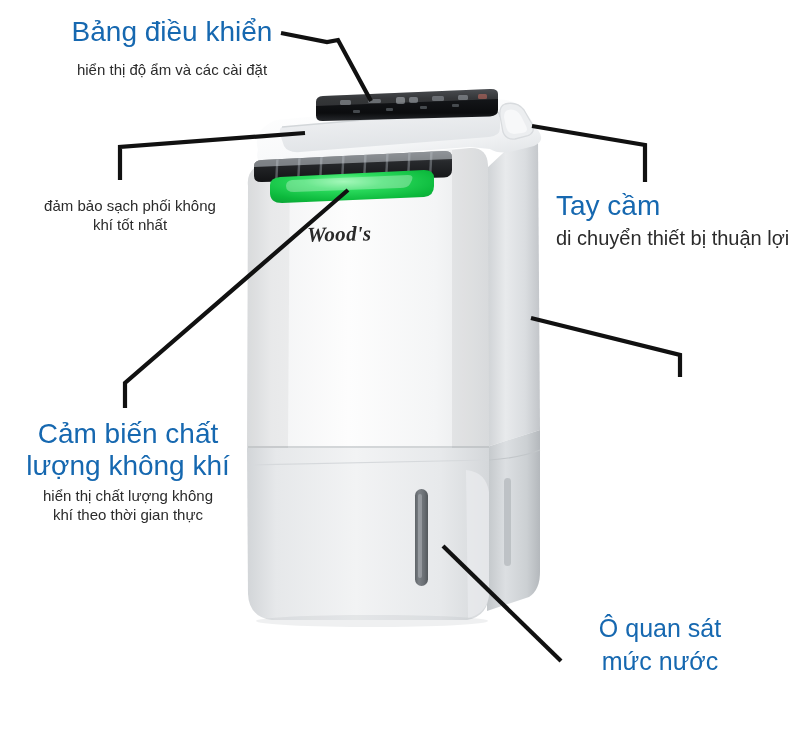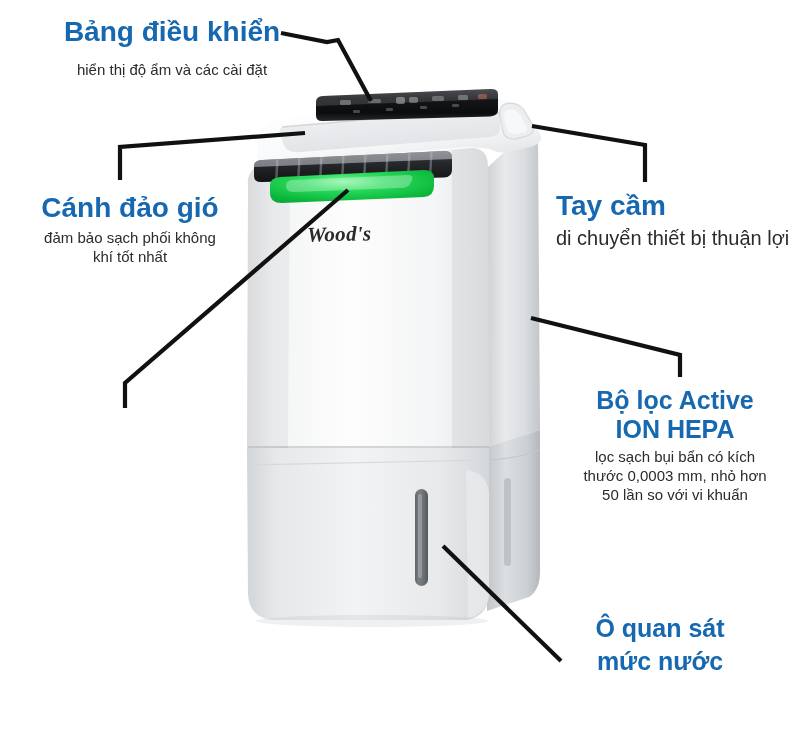--- a/index.html
+++ b/index.html
@@ -18,21 +18,21 @@
     width: 800px;
     height: 733px;
     background: #ffffff;
   }
 
   
   .callout { position: absolute; }
 
   .callout .title {
     color: #1668b0;
-    font-weight: 700;
+    font-weight: 400;
     line-height: 1.14;
     white-space: pre-line;
   }
 
   .callout .subtitle {
     color: #2b2b2b;
     font-weight: 400;
     line-height: 1.28;
     white-space: pre-line;
     margin-top: 4px;
@@ -258,39 +258,35 @@
 
     <path class="leader-line" d="M561 661 L443 546"></path>
   </svg>
 
   <div class="callout" id="callout-control-panel">
     <div class="title">Bảng điều khiển</div>
     <div class="subtitle">hiển thị độ ẩm và các cài đặt</div>
   </div>
 
   <div class="callout" id="callout-louver">
-    <div class="title">Cánh đảo gió</div>
     <div class="subtitle">đảm bảo sạch phối không
 khí tốt nhất</div>
   </div>
 
   <div class="callout" id="callout-air-sensor">
+    <div class="title">Cảm biến chất
+lượng không khí</div>
+    <div class="subtitle">hiển thị chất lượng không
+khí theo thời gian thực</div>
   </div>
 
   <div class="callout" id="callout-handle">
     <div class="title">Tay cầm</div>
     <div class="subtitle">di chuyển thiết bị thuận lợi</div>
   </div>
 
-  <div class="callout" id="callout-hepa">
-    <div class="title">Bộ lọc Active
-ION HEPA</div>
-    <div class="subtitle">lọc sạch bụi bẩn có kích
-thước 0,0003 mm, nhỏ hơn
-50 lần so với vi khuẩn</div>
-  </div>
 
   <div class="callout" id="callout-water-window">
     <div class="title">Ô quan sát
 mức nước</div>
   </div>
 
 </div>
 
 </body></html>

